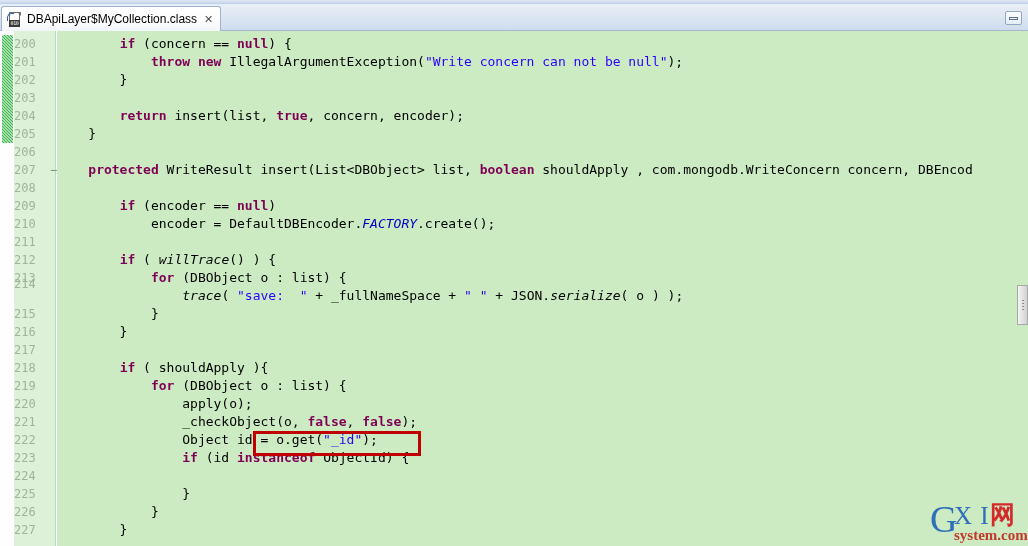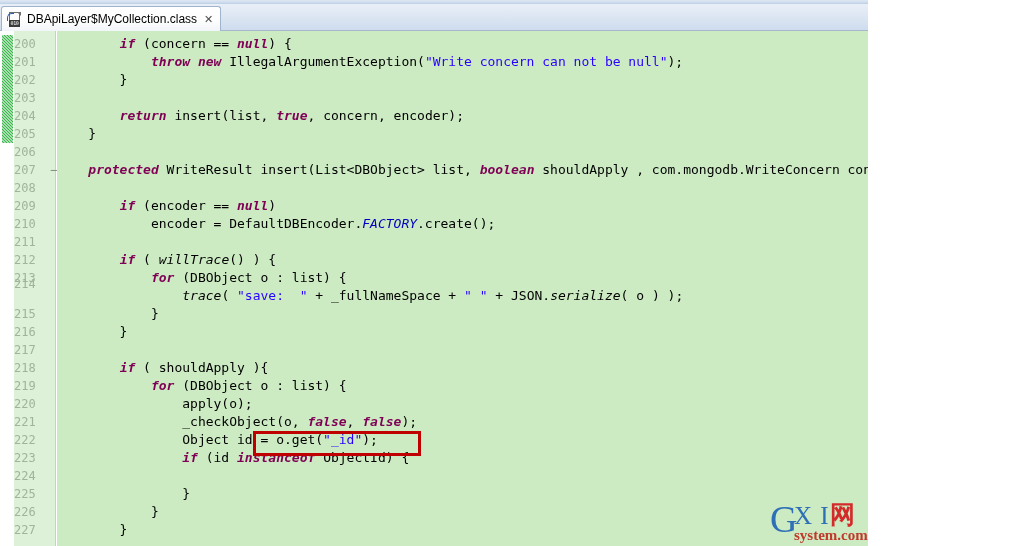--- a/index.html
+++ b/index.html
@@ -9,21 +9,21 @@
   }
   body {
     width: 1028px;
     height: 546px;
     overflow: hidden;
     font-family: "Liberation Sans", sans-serif;
   }
 
   #app {
     position: relative;
-    width: 868px;
+    width: 1028px;
     height: 546px;
     background: #e5e5e5;
     overflow: hidden;
   }
 
   
   .top-strip {
     position: absolute;
     left: 0; top: 0;
     width: 1028px; height: 4px;
@@ -195,21 +195,21 @@
   .code-line {
     position: absolute;
     left: 0;
     height: 18px;
     line-height: 18px;
     white-space: pre;
     font-family: "DejaVu Sans Mono", monospace;
     font-size: 13px;
     color: #000000;
   }
-  .kw   { color: #7f0055; font-weight: bold; font-style: italic; }
+  .kw   { color: #7f0055; font-weight: bold; }
   .str  { color: #2a00ff; }
   .ital { font-style: italic; }
   .stat { color: #0000c0; font-style: italic; }
 
   
   .vscroll {
     position: absolute;
     right: 0; top: 0;
     width: 11px; height: 515px;
     background: #ccebc3;

